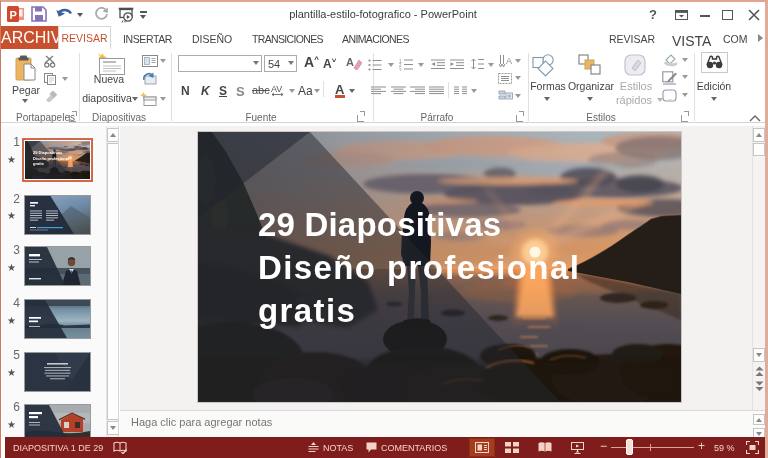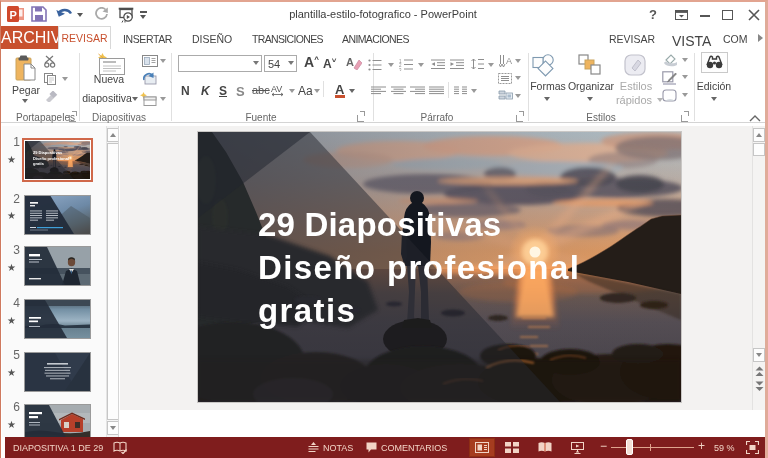--- a/index.html
+++ b/index.html
@@ -669,20 +669,29 @@
     <svg width="9" height="11" viewBox="0 0 9 11">
       <path d="M0.5 4.5 L4.5 0.5 L8.5 4.5 Z M0.5 10 L4.5 6 L8.5 10 Z" fill="#777"></path>
     </svg>
   </div>
   <div class="abs" style="left:635px;top:255px;width:9px;height:11px;">
     <svg width="9" height="11" viewBox="0 0 9 11">
       <path d="M0.5 0.5 L4.5 4.5 L8.5 0.5 Z M0.5 6 L4.5 10 L8.5 6 Z" fill="#777"></path>
     </svg>
   </div>
 </div>
+<div class="abs" id="notes" style="left:119px;top:408px;width:645px;height:27px;background:#fafaf9;border-top:1px solid #d9d9d9;">
+  <div class="abs" style="left:11px;top:5px;font-size:11px;color:#767676;">Haga clic para agregar notas</div>
+  <div class="abs" style="left:633px;top:3px;width:12px;height:11px;background:#fdfdfd;border:1px solid #c6c6c6;">
+    <div style="margin:3px auto;width:0;height:0;border-left:3.5px solid transparent;border-right:3.5px solid transparent;border-bottom:4px solid #888;"></div>
+  </div>
+  <div class="abs" style="left:633px;top:17px;width:12px;height:11px;background:#fdfdfd;border:1px solid #c6c6c6;">
+    <div style="margin:3px auto;width:0;height:0;border-left:3.5px solid transparent;border-right:3.5px solid transparent;border-top:4px solid #888;"></div>
+  </div>
+</div>
 
 <div class="abs" id="status" style="left:4px;top:435px;width:765px;height:21px;background:#7f1d1d;color:#f2d4c6;">
   <div class="abs" style="left:8px;top:6px;font-size:9px;">DIAPOSITIVA 1 DE 29</div>
   <div class="abs" style="left:108px;top:4px;width:14px;height:13px;">
     <svg width="14" height="13" viewBox="0 0 14 13">
       <path d="M1 2 Q4 0.5 7 2 Q10 0.5 13 2 L13 10 Q10 8.5 7 10 Q4 8.5 1 10 Z" fill="none" stroke="#f2d4c6" stroke-width="1.1"></path>
       <path d="M7 2 L7 10" stroke="#f2d4c6" stroke-width="1"></path>
       <path d="M8.5 11 L10 12.5 L13.5 8.5" stroke="#f2d4c6" stroke-width="1.3" fill="none"></path>
     </svg>
   </div>

